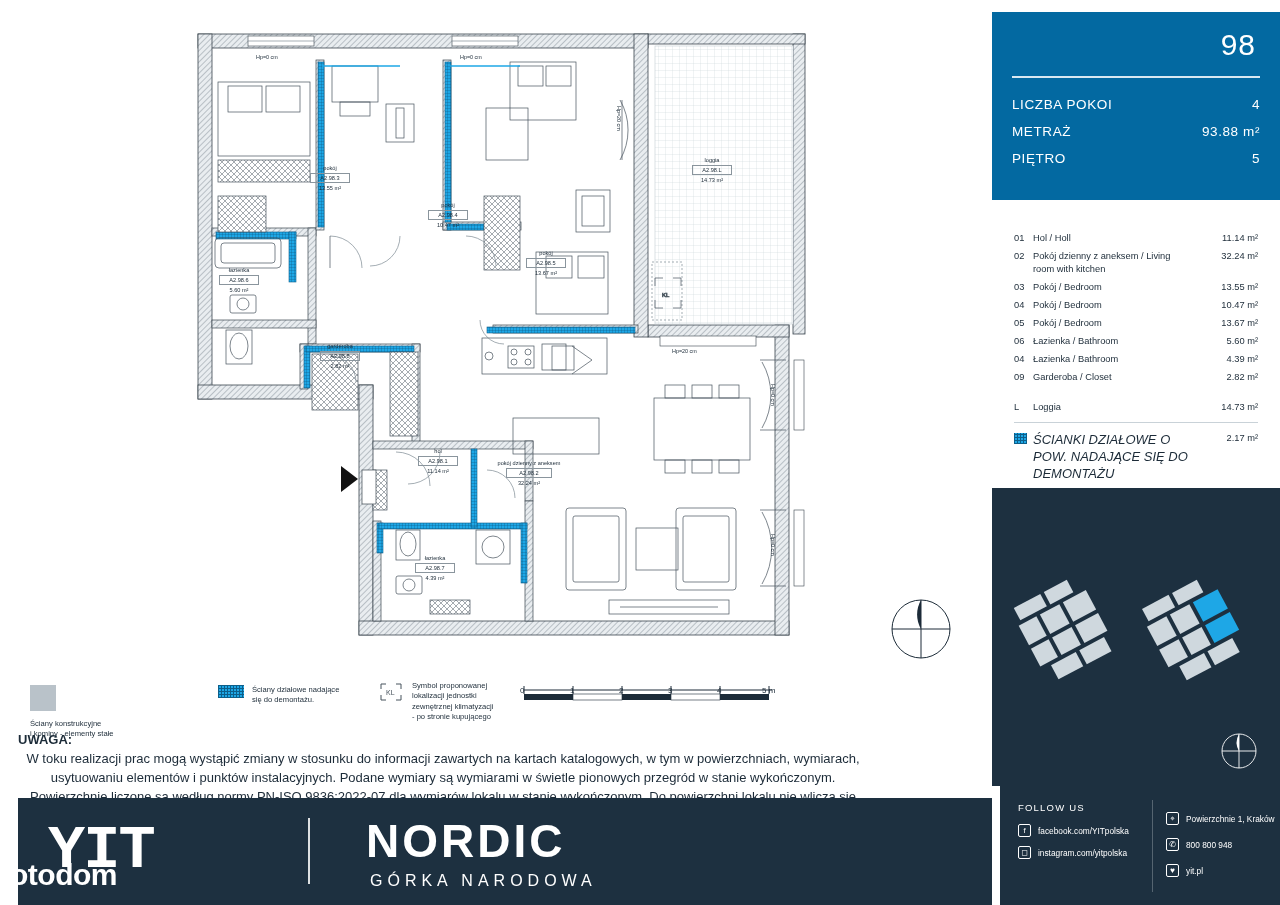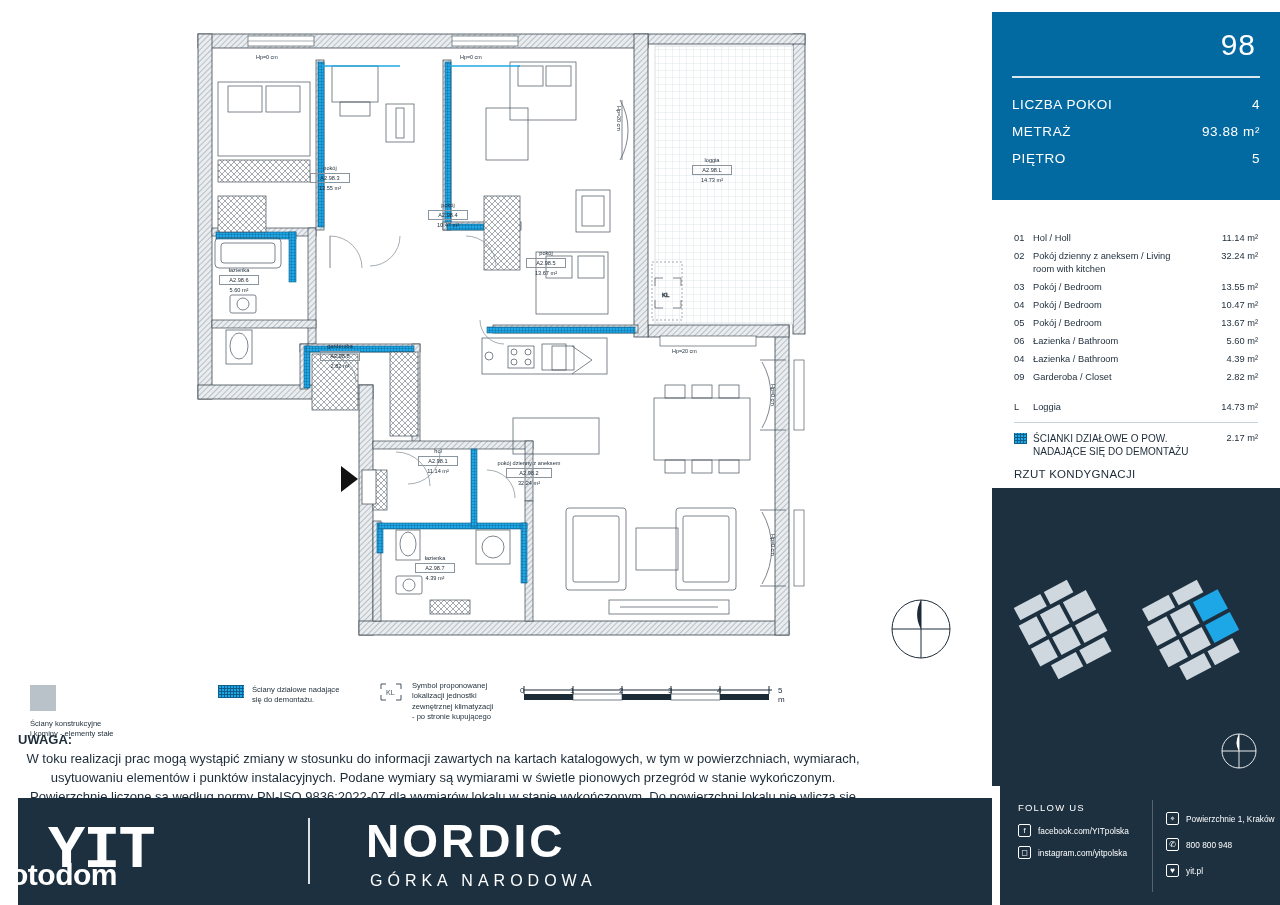--- a/index.html
+++ b/index.html
@@ -381,21 +381,21 @@
       <line x1="151" y1="4" x2="151" y2="12" stroke="#1c2b38"></line>
       <line x1="200" y1="4" x2="200" y2="12" stroke="#1c2b38"></line>
       <line x1="249" y1="4" x2="249" y2="12" stroke="#1c2b38"></line>
     </svg>
     <div style="position:relative; height:12px; margin-top:-24px;">
       <span style="position:absolute; left:0px;">0</span>
       <span style="position:absolute; left:50px;">1</span>
       <span style="position:absolute; left:99px;">2</span>
       <span style="position:absolute; left:148px;">3</span>
       <span style="position:absolute; left:197px;">4</span>
-      <span style="position:absolute; left:258px;">5 m</span>
+      <span style="position:absolute; left:242px;">5 m</span>
     </div>
   </div>
 
   <div class="legend">
     <div class="lg-item" style="left:0px; top:0px; width:140px;flex-direction:column;">
       <div class="lg-sw1"></div>
       <div style="white-space:pre-line;">Ściany konstrukcyjne
 i kominy - elementy stałe</div>
     </div>
     <div class="lg-item" style="left:188px; top:0px; width:150px;">
@@ -500,21 +500,21 @@
     <div class="li">
       <span class="num">L</span>
       <span class="nm">Loggia</span>
       <span class="ar">14.73 m²</span>
     </div>
 
     <div class="rp-sep"></div>
 
     <div class="li">
       <span class="hatch-sw"></span>
-      <span class="nm" style="font-size:10px; line-height:1.3;">ŚCIANKI DZIAŁOWE O POW. NADAJĄCE SIĘ DO DEMONTAŻU</span>
+      <span class="nm" style="font-size:13px; line-height:1.3;font-style:italic;">ŚCIANKI DZIAŁOWE O POW. NADAJĄCE SIĘ DO DEMONTAŻU</span>
       <span class="ar">2.17 m²</span>
     </div>
 
     <div class="rp-title" style="font-size:11.5px; margin-top:10px;">RZUT KONDYGNACJI</div>
   </div>
 
   <div class="rp-mini">
     <div class="mini-a">
       <div class="mini-cell" style="left:8px; top:2px; width:30px; height:14px;"></div>
       <div class="mini-cell" style="left:42px; top:2px; width:26px; height:14px;"></div>

